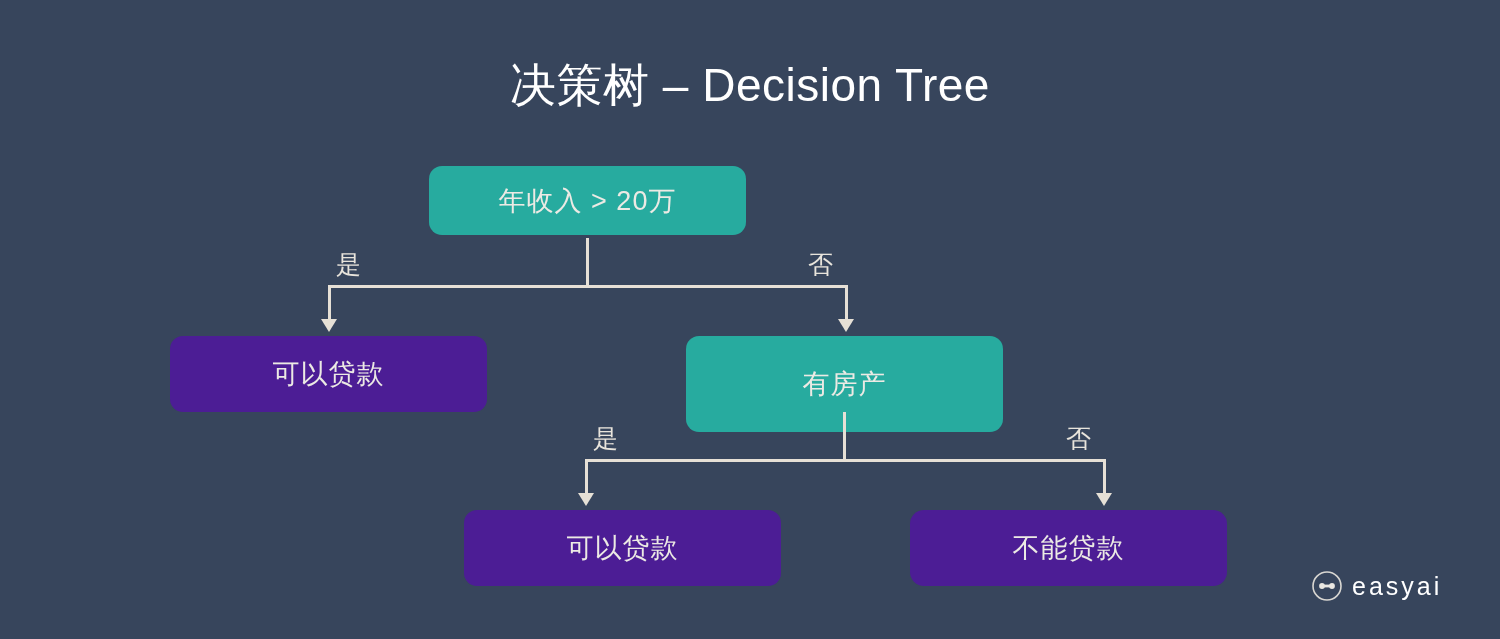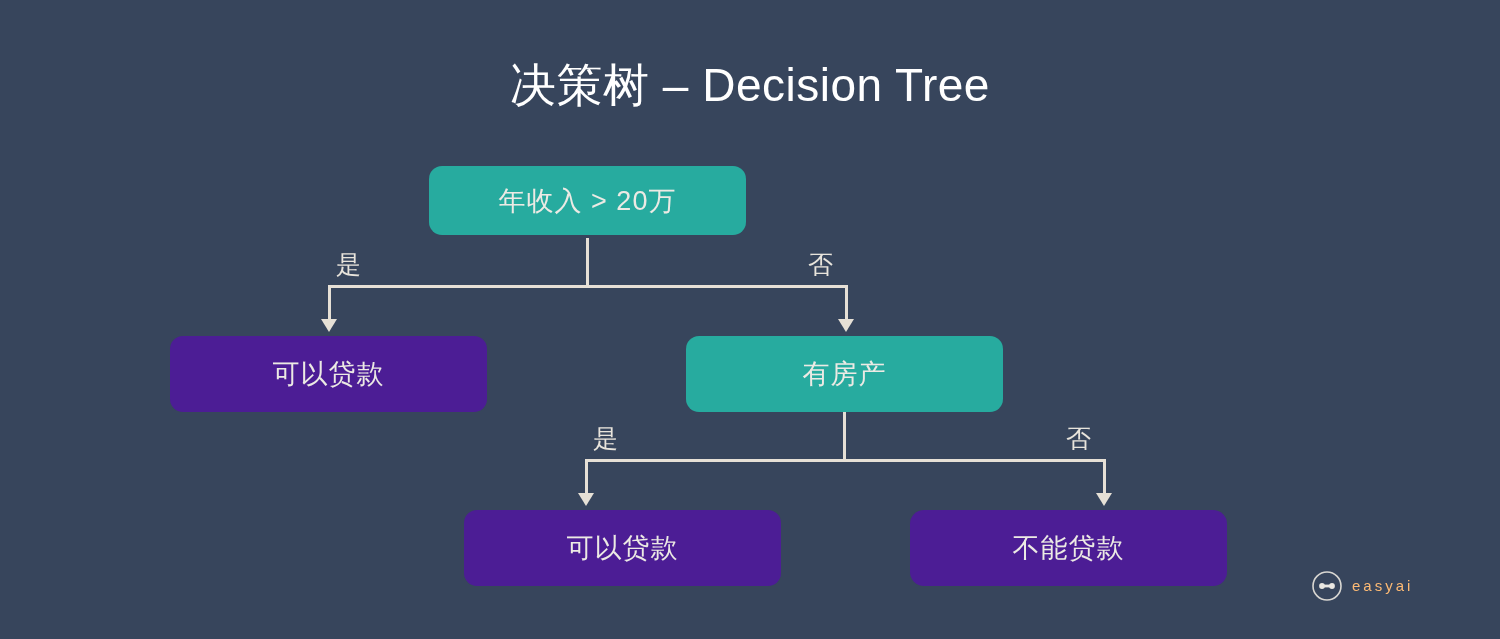--- a/index.html
+++ b/index.html
@@ -85,22 +85,22 @@
     display: flex;
     align-items: center;
     gap: 9px;
   }
   #logo .logo-mark {
     width: 32px;
     height: 32px;
     display: block;
   }
   #logo .logo-text {
-    color: #fdba74;
-    font-size: 15px;
+    color: #ffffff;
+    font-size: 25px;
     letter-spacing: 3px;
     line-height: 24px;
   }
 </style>
 </head>
 <body>
 
 <div id="canvas">
 
   <div id="title">决策树 – Decision Tree</div>
@@ -119,21 +119,21 @@
   <div class="line-v" style="left:845px; top:285px; height:36px;"></div>
   <div class="arrow" style="left:838px; top:319px;"></div>
 
   <div class="edge-label" style="left:336px; top:249px;">是</div>
   <div class="edge-label" style="left:808px; top:249px;">否</div>
 
   <div class="node blue" style="left:170px; top:336px; width:317px; height:76px;">
     <span>可以贷款</span>
   </div>
 
-  <div class="node teal" style="left:686px; top:336px; width:317px; height:76px;">
+  <div class="node teal" style="left:686px; top:336px; width:317px; height:96px;">
     <span>有房产</span>
   </div>
 
   <div class="line-v" style="left:843px; top:412px; height:48px;"></div>
 
   <div class="line-h" style="left:585px; top:459px; width:521px;"></div>
 
   <div class="line-v" style="left:585px; top:459px; height:36px;"></div>
   <div class="arrow" style="left:578px; top:493px;"></div>
 

